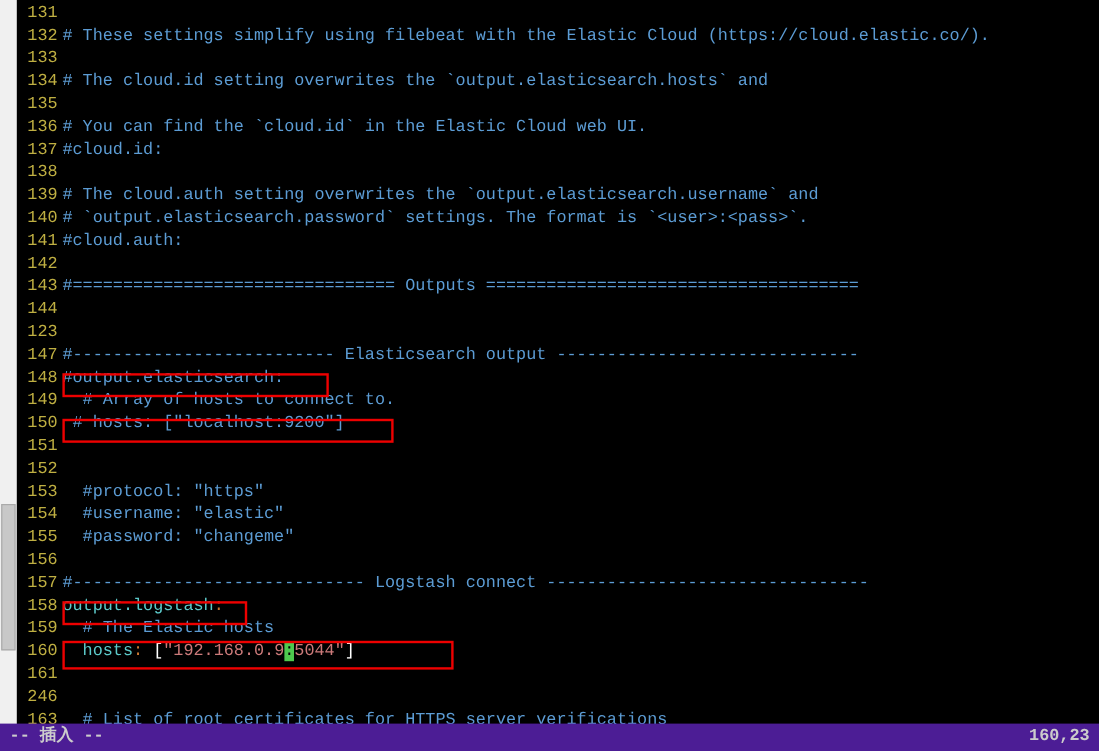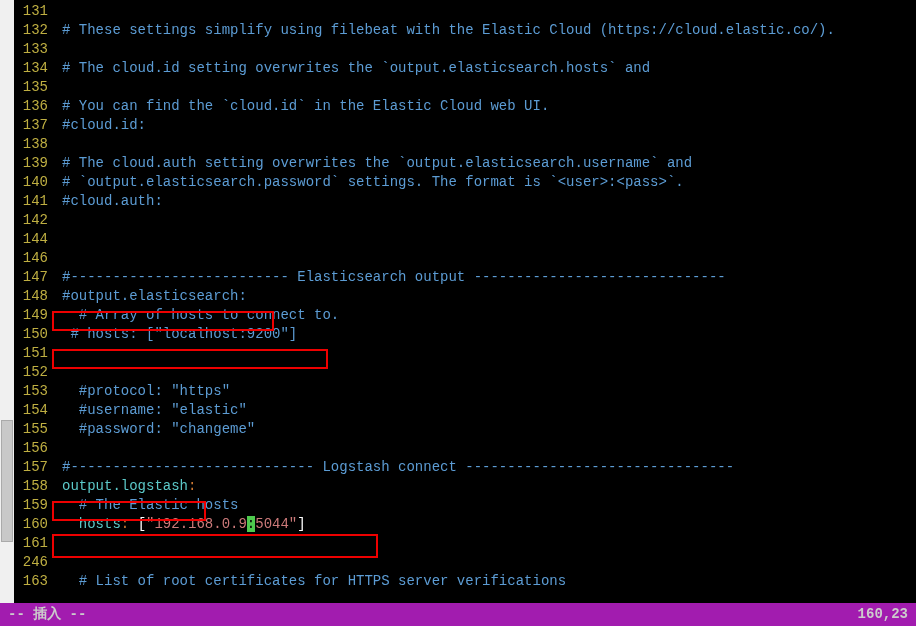--- a/index.html
+++ b/index.html
@@ -19,38 +19,38 @@
       padding-top: 2px;
     }
     .line {
       display: flex;
       white-space: pre;
     }
     .lineno {
       color: #bfaf42;
       width: 32px;
       text-align: right;
-      margin-right: 14px;
+      margin-right: 4px;
       user-select: none;
     }
     .comment { color: #5c9cd4; }
     .key { color: #5cc9c9; margin-top: 24px; }
     .colon { color: #cc7832; }
     .string { color: #cc7a7a; }
     .bracket { color: #fff; }
     .cursor {
       background: #4ec94e;
       color: #000;
     }
     .status-bar {
       position: absolute;
       bottom: 0;
       left: 0;
       right: 0;
-      background: #a21caf;
+      background: #4c1d95;
       color: #ccc;
       font-weight: bold;
       padding: 2px 8px;
       display: flex;
       justify-content: space-between;
     }
     .redbox-148 {
       position: absolute;
       border: 2px solid #e00;
       pointer-events: none;
@@ -86,22 +86,23 @@
     <div class="line"><span class="lineno">133</span><span></span></div>
     <div class="line"><span class="lineno">134</span><span><span class="comment"># The cloud.id setting overwrites the `output.elasticsearch.hosts` and</span></span></div>
     <div class="line"><span class="lineno">135</span></div>
     <div class="line"><span class="lineno">136</span><span><span class="comment"># You can find the `cloud.id` in the Elastic Cloud web UI.</span></span></div>
     <div class="line"><span class="lineno">137</span><span><span class="comment">#cloud.id:</span></span></div>
     <div class="line"><span class="lineno">138</span><span></span></div>
     <div class="line"><span class="lineno">139</span><span><span class="comment"># The cloud.auth setting overwrites the `output.elasticsearch.username` and</span></span></div>
     <div class="line"><span class="lineno">140</span><span><span class="comment"># `output.elasticsearch.password` settings. The format is `&lt;user&gt;:&lt;pass&gt;`.</span></span></div>
     <div class="line"><span class="lineno">141</span><span><span class="comment">#cloud.auth:</span></span></div>
     <div class="line"><span class="lineno">142</span><span></span></div>
+    <div class="line"><span class="lineno">143</span><span><span class="comment">#================================ Outputs =====================================</span></span></div>
     <div class="line"><span class="lineno">144</span><span></span></div>
-    <div class="line"><span class="lineno">146</span><span></span></div>
+    <div class="line"><span class="lineno">123</span><span></span></div>
     <div class="line"><span class="lineno">147</span><span><span class="comment">#-------------------------- Elasticsearch output ------------------------------</span></span></div>
     <div class="line"><span class="lineno">148</span><span><span class="comment">#output.elasticsearch:</span></span></div>
     <div class="line"><span class="lineno">149</span><span><span class="comment">  # Array of hosts to connect to.</span></span></div>
     <div class="line"><span class="lineno">150</span><span><span class="comment"> # hosts: ["localhost:9200"]</span></span></div>
     <div class="line"><span class="lineno">151</span><span></span></div>
     <div class="line"><span class="lineno">152</span></div>
     <div class="line"><span class="lineno">153</span><span><span class="comment">  #protocol: "https"</span></span></div>
     <div class="line"><span class="lineno">154</span><span><span class="comment">  #username: "elastic"</span></span></div>
     <div class="line"><span class="lineno">155</span><span><span class="comment">  #password: "changeme"</span></span></div>
     <div class="line"><span class="lineno">156</span><span></span></div>

